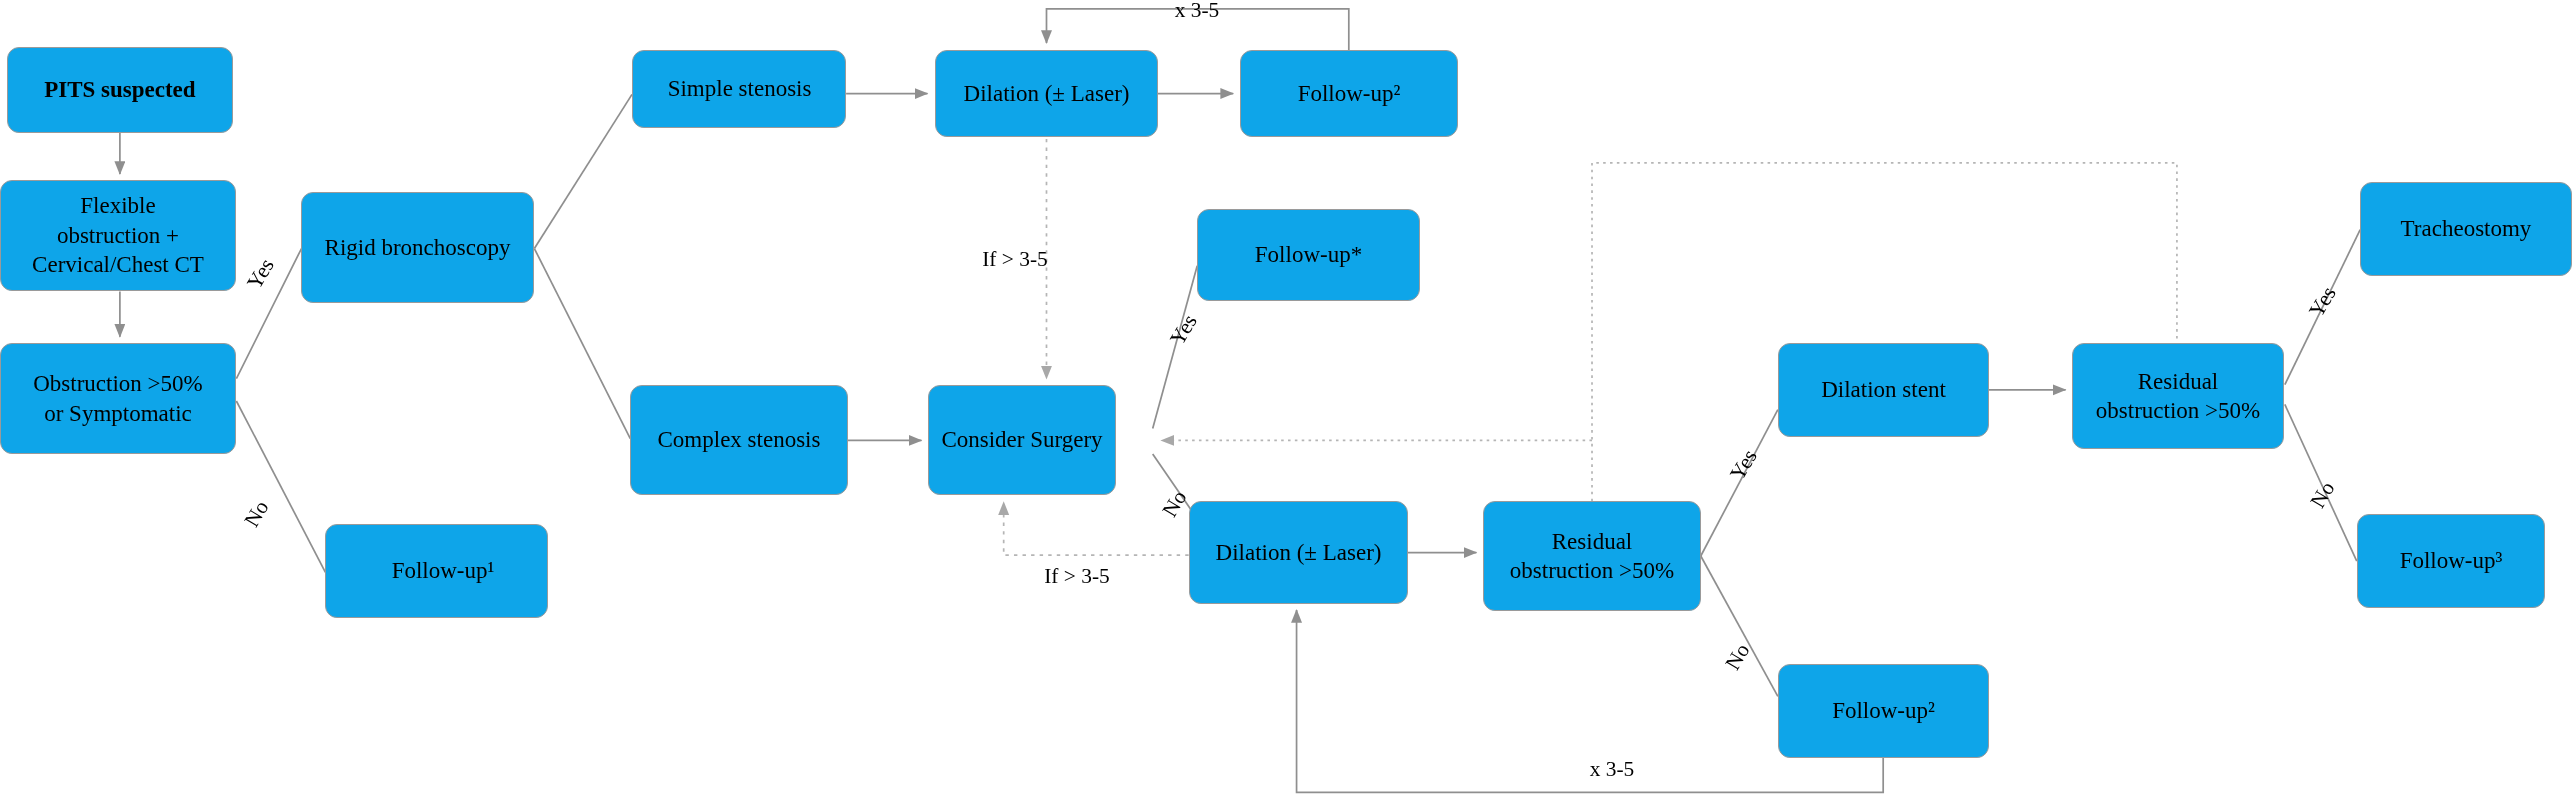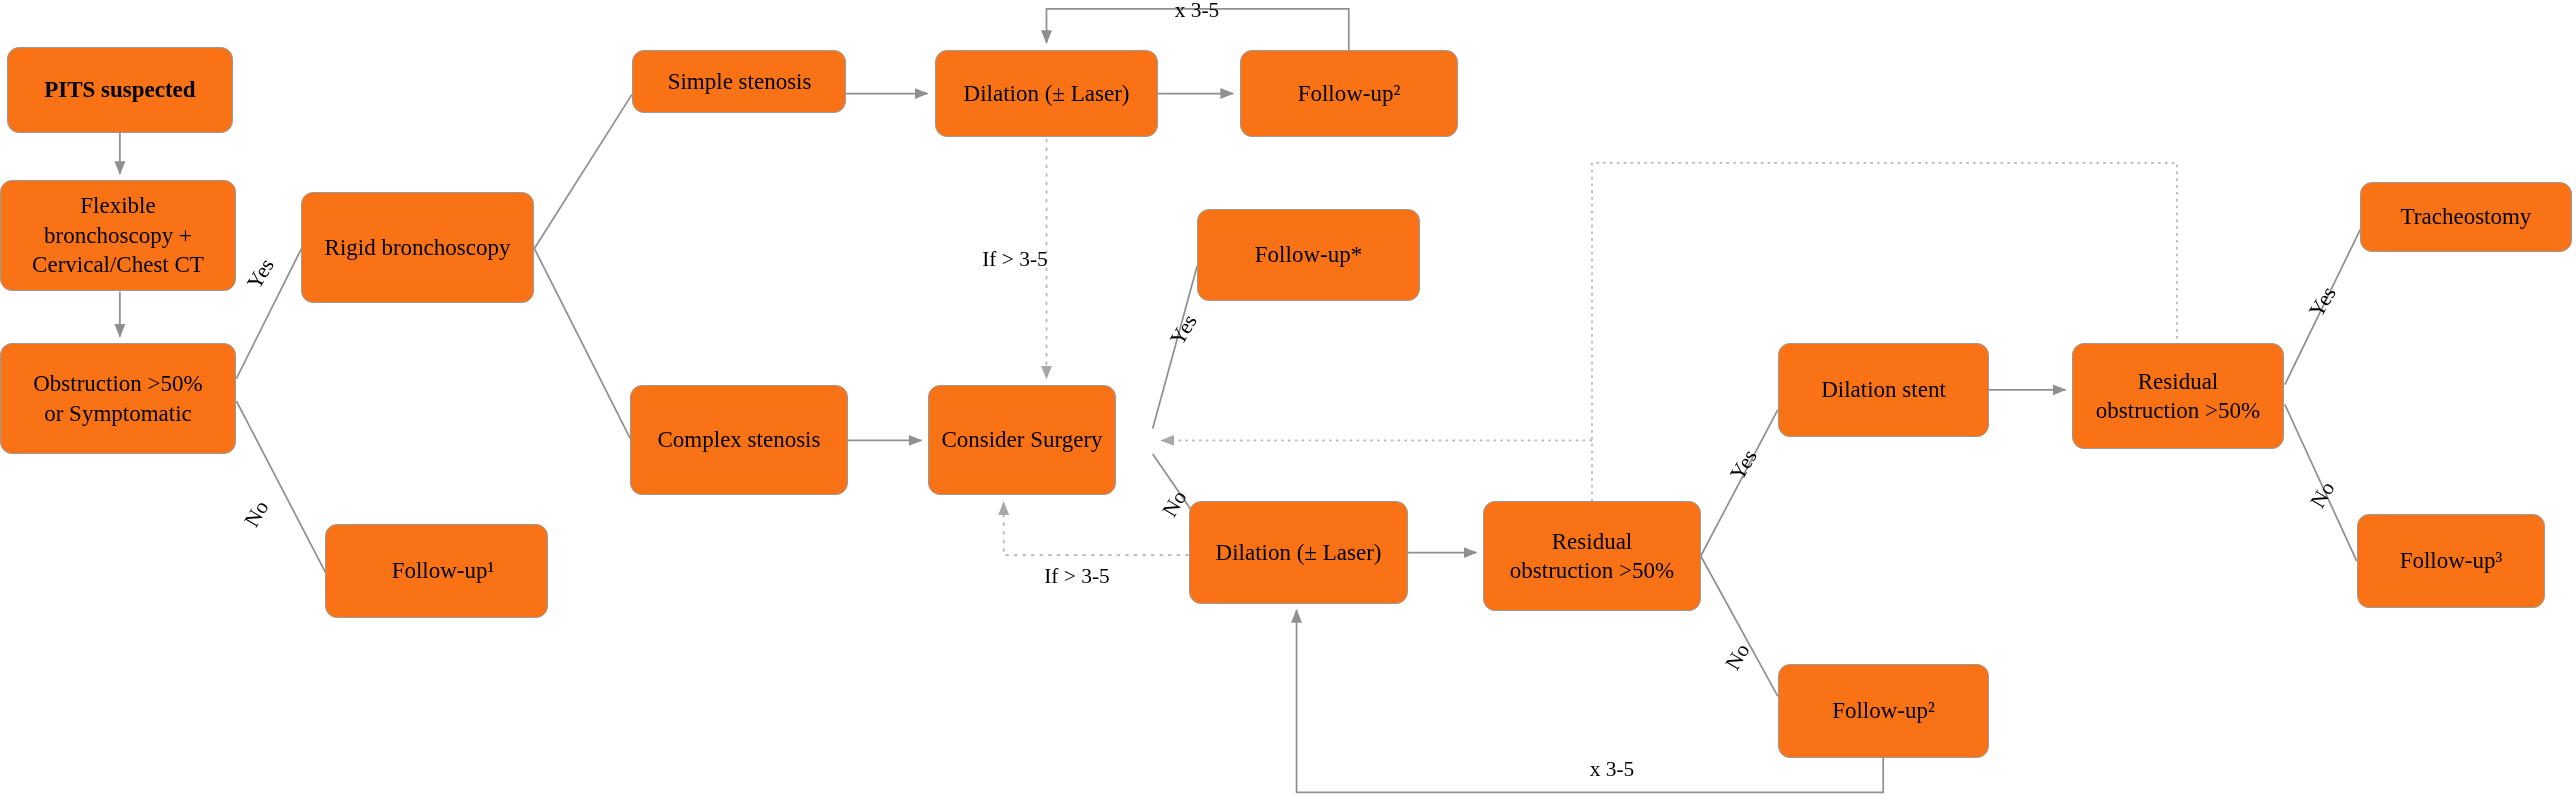--- a/index.html
+++ b/index.html
@@ -20,21 +20,21 @@
     left: 0; top: 0;
     width: 2576px;
     height: 802px;
     pointer-events: none;
   }
   .node {
     position: absolute;
     box-sizing: border-box;
     border: 1.4px solid #9a9a9a;
     border-radius: 12px;
-    background: #f97316;
+    background: #0ea5e9;
     display: flex;
     align-items: center;
     justify-content: center;
     text-align: center;
     font-size: 23px;
     line-height: 1.28;
     color: #000000;
     padding: 3.4px 6.9px;
   }
   .node.bold {
@@ -123,38 +123,38 @@
       <line x1="1859" y1="514" x2="1356" y2="514" stroke-dasharray="3 5" marker-end="url(#arrowdot)"></line>
     </g>
   </svg>
 
   <div class="node bold" style="left:6.9px;top:47px;width:226px;height:86px;">
     <span>PITS suspected</span>
   </div>
 
   <div class="node" style="left:0px;top:180px;width:236px;height:111px;">
     <span style="white-space:pre-line;">Flexible
-bronchoscopy +
+obstruction +
 Cervical/Chest CT</span>
   </div>
 
   <div class="node" style="left:0px;top:343px;width:236px;height:111px;">
     <span style="white-space:pre-line;">Obstruction &gt;50%
 or Symptomatic</span>
   </div>
 
   <div class="node" style="left:325px;top:524px;width:223px;height:94px;padding-left:20px;">
     <span>Follow-up¹</span>
   </div>
 
   <div class="node" style="left:301px;top:192px;width:233px;height:111px;">
     <span>Rigid bronchoscopy</span>
   </div>
 
-  <div class="node" style="left:632px;top:50px;width:214px;height:63px;padding-left:8px;">
+  <div class="node" style="left:632px;top:50px;width:214px;height:78px;padding-left:8px;">
     <span>Simple stenosis</span>
   </div>
 
   <div class="node" style="left:630px;top:385px;width:218px;height:110px;text-align:center;">
     <span>Complex stenosis</span>
   </div>
 
   <div class="node" style="left:935px;top:50px;width:223px;height:87px;">
     <span>Dilation (± Laser)</span>
   </div>
@@ -186,21 +186,21 @@
 
   <div class="node" style="left:1778px;top:664px;width:211px;height:94px;">
     <span>Follow-up²</span>
   </div>
 
   <div class="node" style="left:2072px;top:343px;width:212px;height:106px;">
     <span style="white-space:pre-line;">Residual
 obstruction &gt;50%</span>
   </div>
 
-  <div class="node" style="left:2360px;top:182px;width:212px;height:70px;text-align:right;">
+  <div class="node" style="left:2360px;top:182px;width:212px;height:94px;text-align:right;">
     <span>Tracheostomy</span>
   </div>
 
   <div class="node" style="left:2357px;top:514px;width:188px;height:94px;">
     <span>Follow-up³</span>
   </div>
 
   <div class="edge-label rot-yes" style="left:261px;top:274px;">Yes</div>
   <div class="edge-label rot-no" style="left:257px;top:514px;">No</div>
   <div class="edge-label flat" style="left:1197px;top:10.3px;">x 3-5</div>

